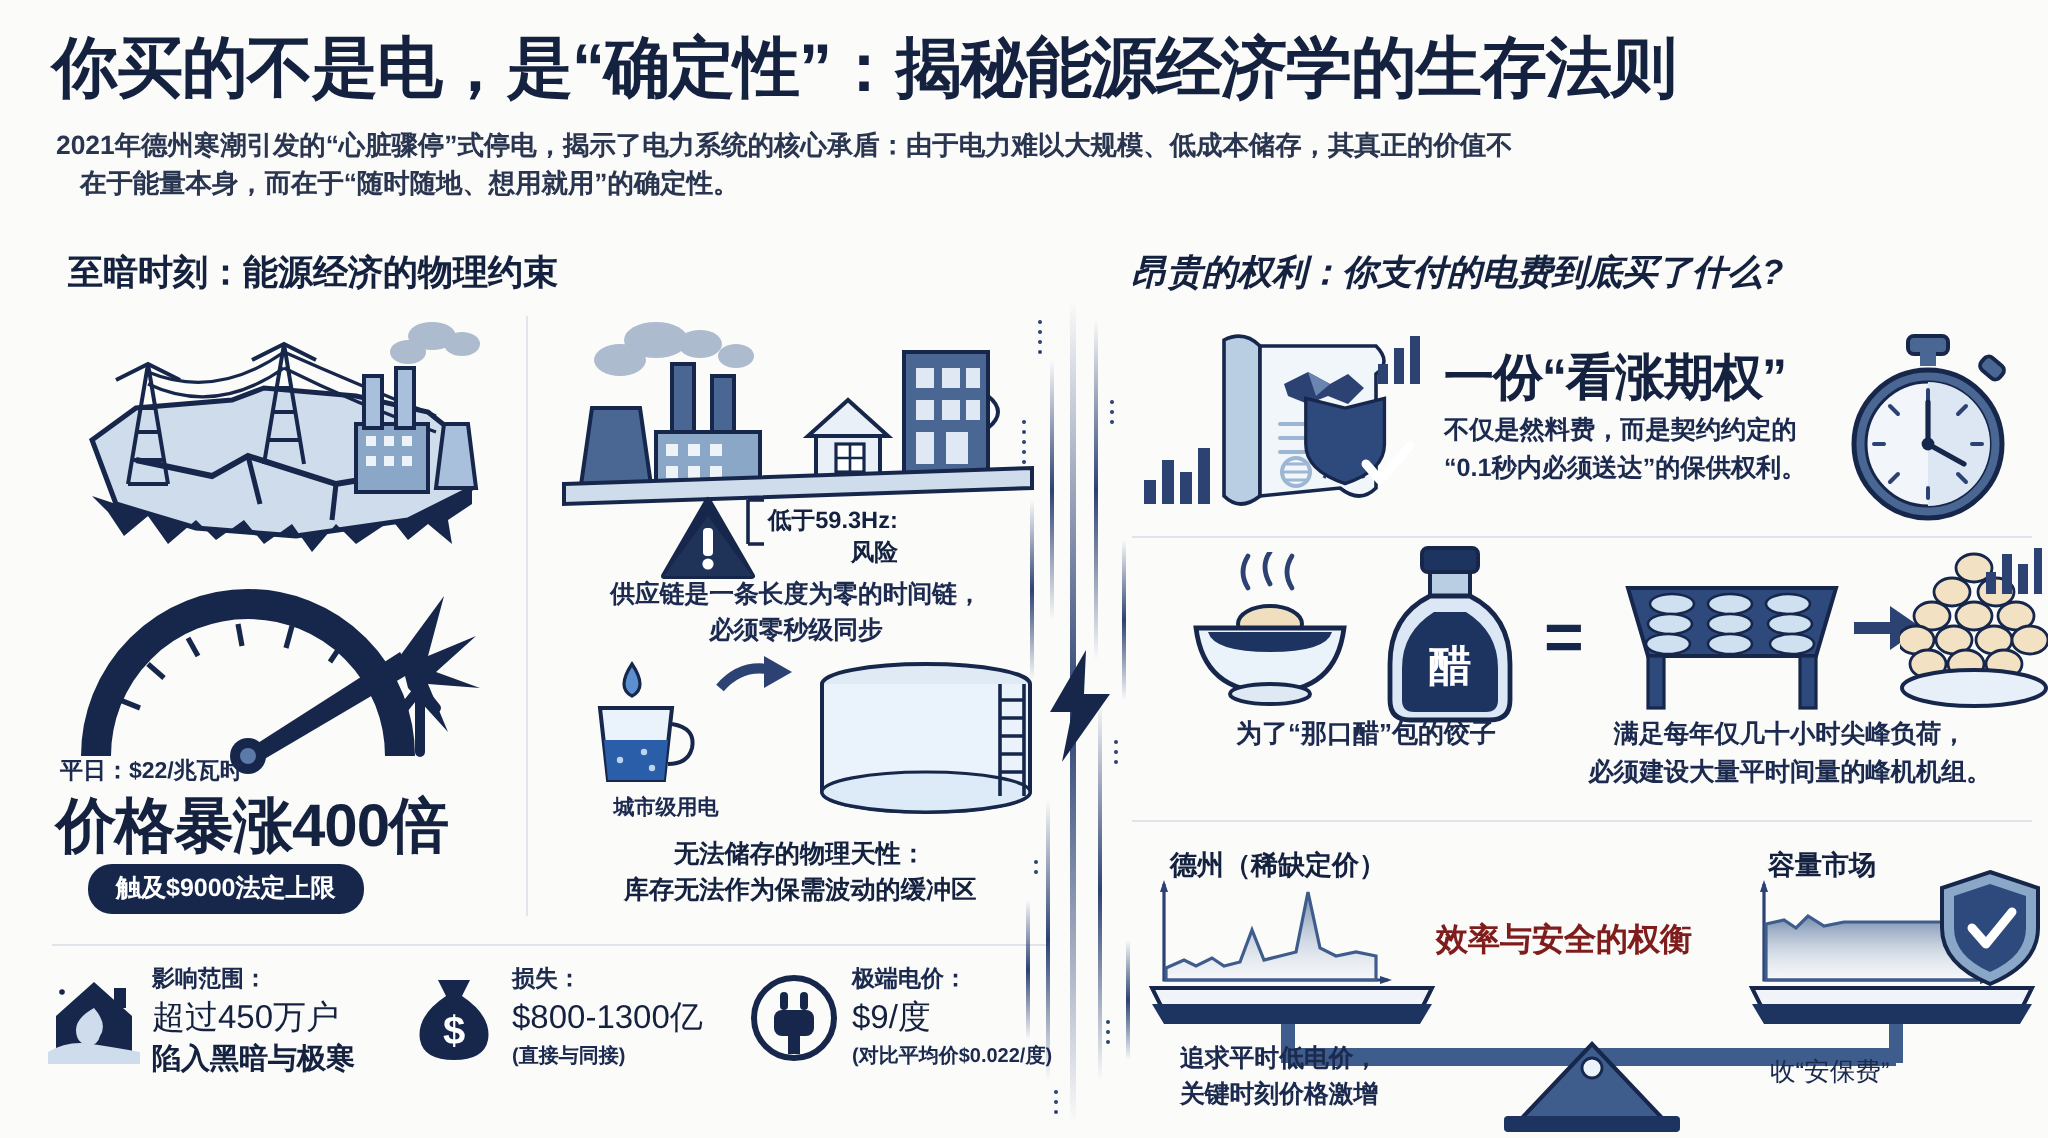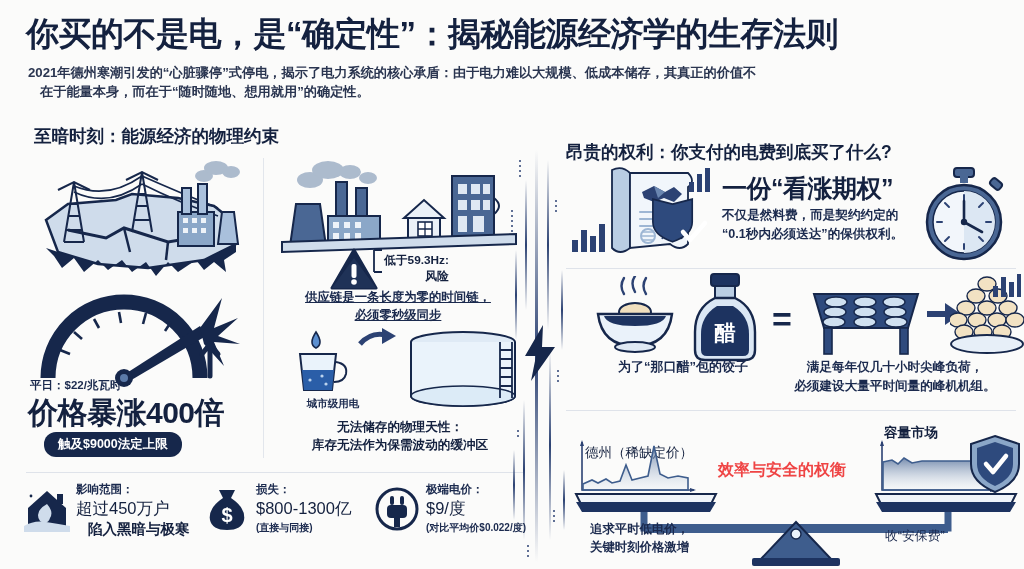--- a/index.html
+++ b/index.html
@@ -23,21 +23,21 @@
     text-indent: 0;
   }
   .subtitle .l2 { display:block; padding-left: 12px; }
 
   
   .sec-head {
     position: absolute; font-size: 17.5px; font-weight: 700; color: #14213f;
     white-space: nowrap;
   }
   #head-left  { left: 34px;  top: 124px; }
-  #head-right { left: 566px; top: 140px; }
+  #head-right { left: 566px; top: 124px; font-style: italic; }
 
   
   .hr { position: absolute; height: 1px; background: #dfe3ea; }
   .vr { position: absolute; width: 1px; background: #e2e6ec; }
 
   
   #center-div { position: absolute; left: 505px; top: 150px; width: 70px; height: 412px; }
   #center-div .bar {
     position: absolute; width: 2px;
     background: linear-gradient(to bottom, rgba(26,43,82,0), #2c4273, rgba(26,43,82,0));
@@ -67,50 +67,50 @@
   }
 
   
   #statbar { position: absolute; left: 24px; top: 482px; width: 500px; height: 74px; }
   .stat { position: absolute; top: 0; height: 74px; }
   .stat .sico { position: absolute; left: 0; top: 4px; width: 46px; height: 46px; }
   .stat .stxt { position: absolute; left: 52px; top: 0px; }
   .stat .lbl  { font-size: 11.5px; color: #1b2a4e; font-weight: 600; white-space: nowrap; }
   .stat .val  { font-size: 16.5px; color: #14213f; font-weight: 400; white-space: nowrap; margin-top:1px;}
   .stat .sub  { font-size: 10px; color: #1b2a4e; font-weight: 600; white-space: nowrap; margin-top:1px;}
-  .stat .val2 { font-size: 14.5px; color: #14213f; font-weight: 700; white-space: nowrap; margin-left: 12px;}
+  .stat .val2 { font-size: 14.5px; color: #14213f; font-weight: 700; white-space: nowrap;}
 
   
   #call-title {
     position: absolute; left: 722px; top: 172px; font-size: 25px; font-weight: 700;
     color: #14213f; white-space: nowrap; letter-spacing: -0.5px;
   }
   #call-body {
     position: absolute; left: 722px; top: 206px; width: 270px;
     font-size: 12.6px; line-height: 19px; color: #1b2a4e; font-weight: 600;
   }
 
   
   #dump-cap { position: absolute; left: 583px; top: 358px; width: 200px; font-size: 13px;
               text-align:center; color:#1b2a4e; font-weight:700; }
   #peak-cap { position: absolute; left: 770px; top: 358px; width: 250px; font-size: 12.6px;
               text-align:center; color:#1b2a4e; font-weight:700; line-height: 19px; }
 
   
-  #scale-l-title { position:absolute; left:585px; top:424px; font-size:13.5px; font-weight:400; color:#14213f; white-space:nowrap;margin-top:20px;}
+  #scale-l-title { position:absolute; left:585px; top:424px; font-size:13.5px; font-weight:700; color:#14213f; white-space:nowrap;}
   #scale-r-title { position:absolute; left:884px; top:424px; font-size:13.5px; font-weight:700; color:#14213f; white-space:nowrap;}
-  #scale-mid     { position:absolute; left:718px; top:460px; font-size:16px; font-weight:700; color:#ef4444; white-space:nowrap;}
+  #scale-mid     { position:absolute; left:718px; top:460px; font-size:16px; font-weight:700; color:#7f1d1d; white-space:nowrap;}
   #scale-l-cap   { position:absolute; left:590px; top:520px; font-size:12.4px; font-weight:700; color:#1b2a4e; line-height:18px;}
   #scale-r-cap   { position:absolute; left:885px; top:528px; font-size:12.8px; font-weight:400; color:#1b2a4e; white-space:nowrap;}
 
   
   #freq-cap { position:absolute; left:384px; top:252px; font-size:11.8px; font-weight:700;
               color:#14213f; line-height:16px; }
   #chain-cap{ position:absolute; left:278px; top:288px; width:240px; text-align:center;
-              font-size:12.4px; font-weight:700; color:#1b2a4e; line-height:18px;text-decoration:underline;}
+              font-size:12.4px; font-weight:700; color:#1b2a4e; line-height:18px;}
   #city-cap { position:absolute; left:288px; top:397px; width:90px; text-align:center;
               font-size:10.5px; font-weight:700; color:#1b2a4e;}
   #store-cap{ position:absolute; left:280px; top:418px; width:240px; text-align:center;
               font-size:12.6px; font-weight:700; color:#14213f; line-height:18px;}
 </style>
 </head>
 <body>
 
 <div id="page">
 

